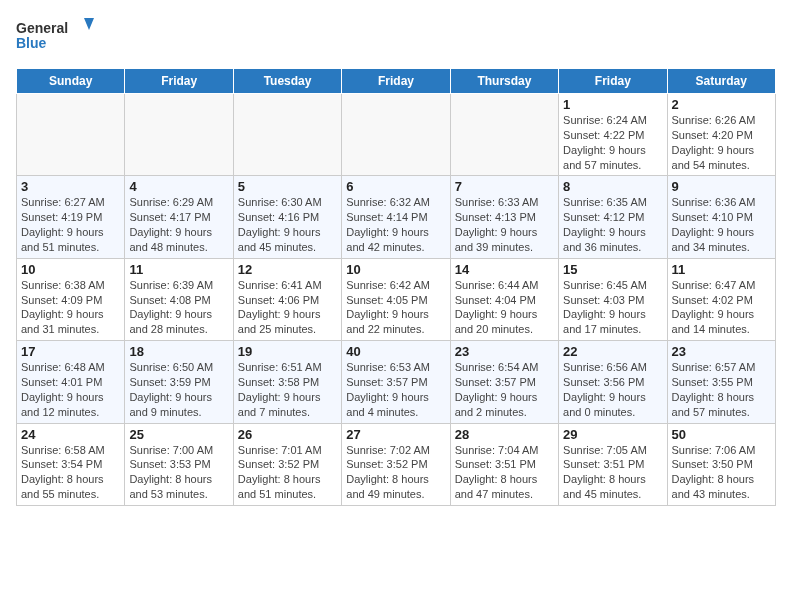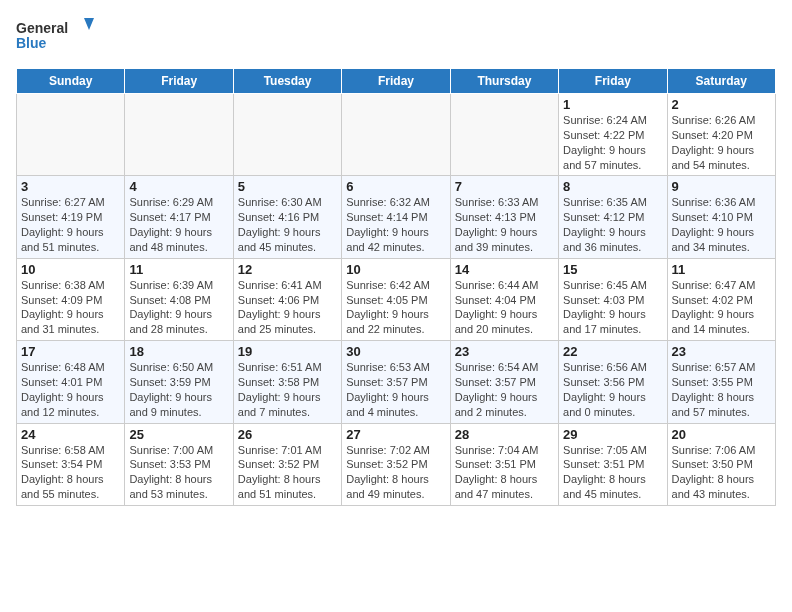--- a/index.html
+++ b/index.html
@@ -196,21 +196,21 @@
           </td>
           <td>
             <span class="day-number">18</span>
             <div class="day-info">Sunrise: 6:50 AM<br>Sunset: 3:59 PM<br>Daylight: 9 hours and 9 minutes.</div>
           </td>
           <td>
             <span class="day-number">19</span>
             <div class="day-info">Sunrise: 6:51 AM<br>Sunset: 3:58 PM<br>Daylight: 9 hours and 7 minutes.</div>
           </td>
           <td>
-            <span class="day-number">30</span>
+            <span class="day-number">40</span>
             <div class="day-info">Sunrise: 6:53 AM<br>Sunset: 3:57 PM<br>Daylight: 9 hours and 4 minutes.</div>
           </td>
           <td>
             <span class="day-number">23</span>
             <div class="day-info">Sunrise: 6:54 AM<br>Sunset: 3:57 PM<br>Daylight: 9 hours and 2 minutes.</div>
           </td>
           <td>
             <span class="day-number">22</span>
             <div class="day-info">Sunrise: 6:56 AM<br>Sunset: 3:56 PM<br>Daylight: 9 hours and 0 minutes.</div>
           </td>
@@ -238,19 +238,19 @@
           </td>
           <td>
             <span class="day-number">28</span>
             <div class="day-info">Sunrise: 7:04 AM<br>Sunset: 3:51 PM<br>Daylight: 8 hours and 47 minutes.</div>
           </td>
           <td>
             <span class="day-number">29</span>
             <div class="day-info">Sunrise: 7:05 AM<br>Sunset: 3:51 PM<br>Daylight: 8 hours and 45 minutes.</div>
           </td>
           <td>
-            <span class="day-number">20</span>
+            <span class="day-number">50</span>
             <div class="day-info">Sunrise: 7:06 AM<br>Sunset: 3:50 PM<br>Daylight: 8 hours and 43 minutes.</div>
           </td>
         </tr>
       </tbody>
   </table>
 </div>
 
 </body></html>

